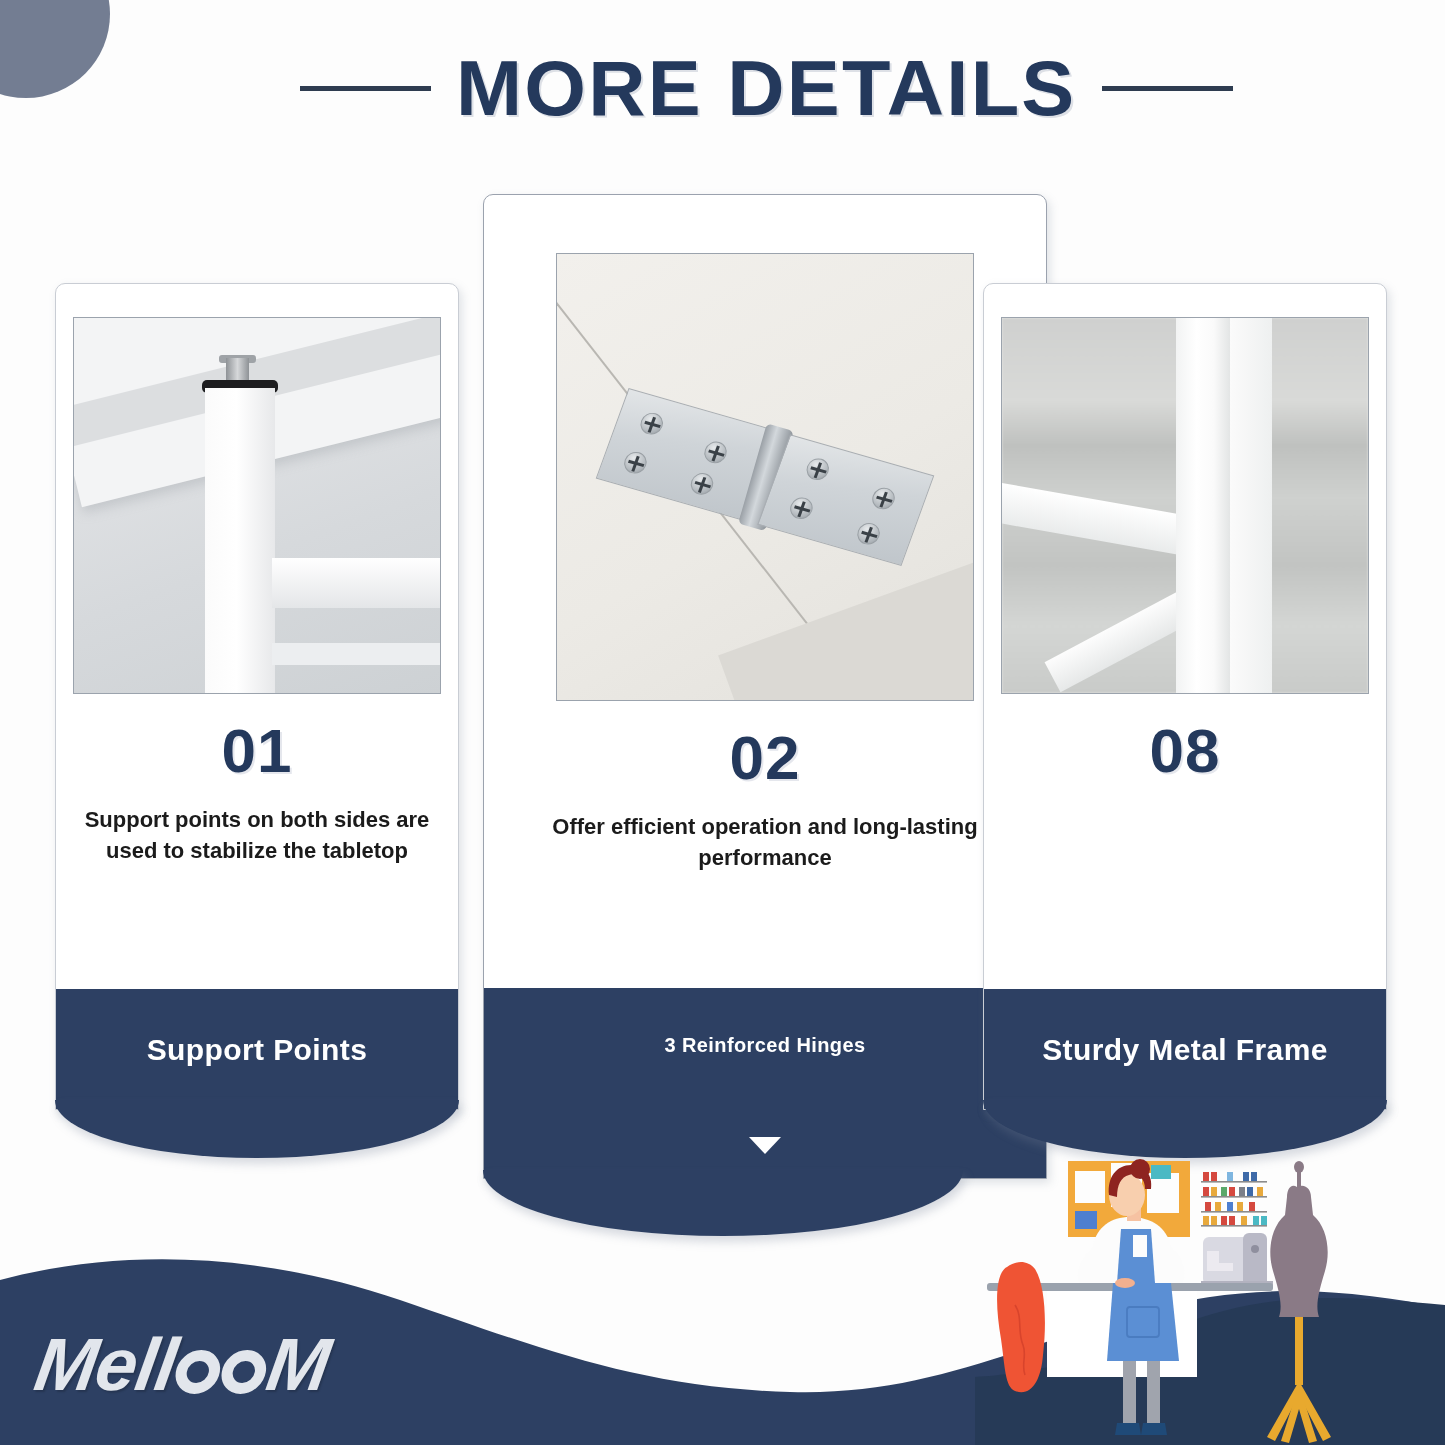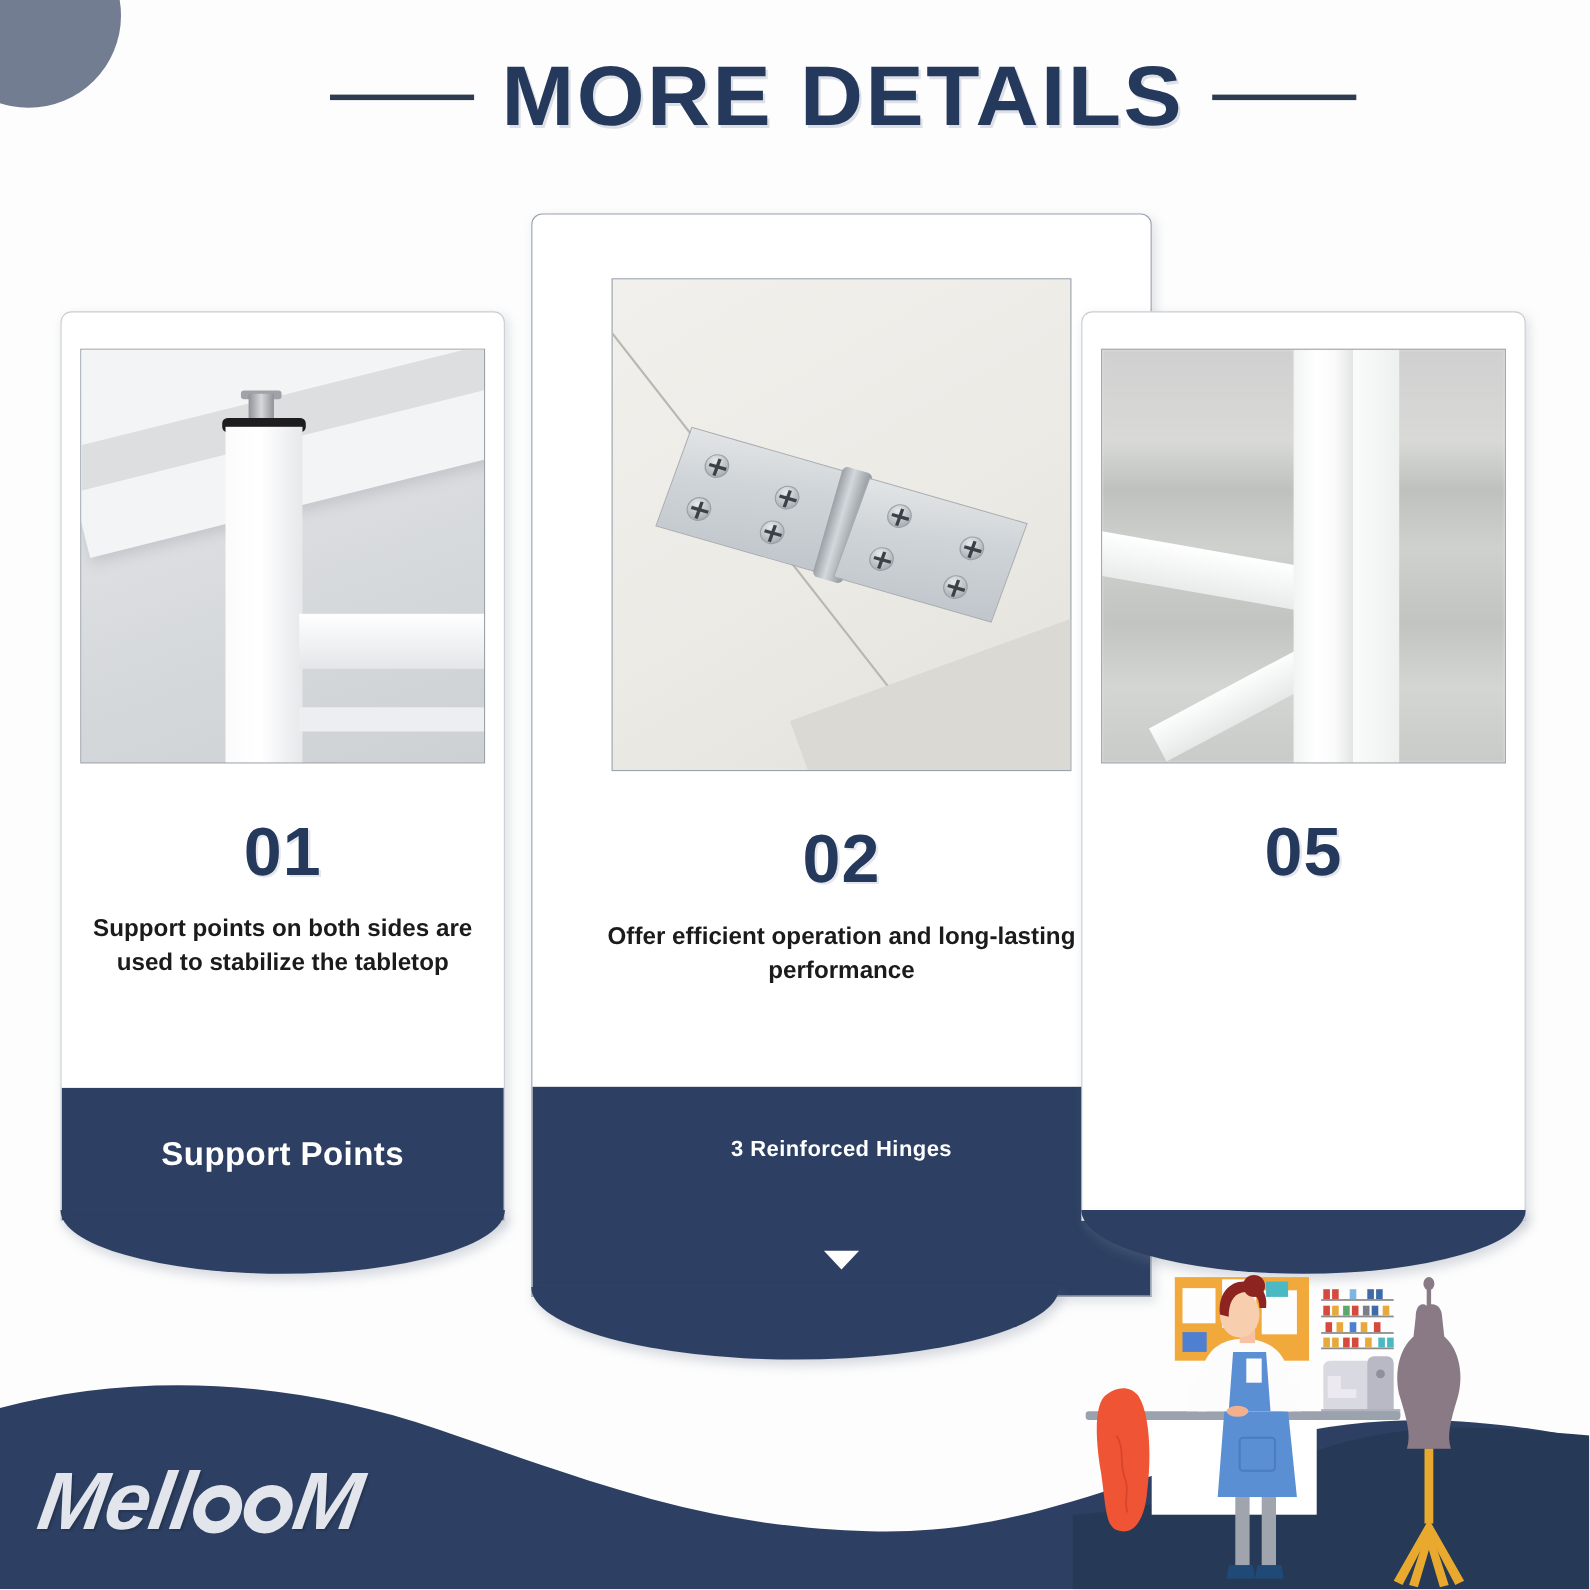--- a/index.html
+++ b/index.html
@@ -55,21 +55,20 @@
   
   .card {
     position: absolute;
     background: #ffffff;
     border: 1px solid #c9cdd4;
     border-radius: 10px 10px 0 0;
     box-shadow: 3px 4px 10px rgba(120,130,150,0.22);
     overflow: hidden;
     display: flex;
     flex-direction: column;
-    gap: 24px;
   }
   .card.c1 { left: 55px;  top: 283px; width: 404px; height: 827px; }
   .card.c2 { left: 483px; top: 194px; width: 564px; height: 985px; border-color: #9ba2ae; }
   .card.c3 { left: 983px; top: 283px; width: 404px; height: 827px; }
 
   
   .photo {
     position: relative;
     border: 1px solid #9ba3ad;
     background: #e6e7e4;
@@ -359,21 +358,24 @@
 
   <div class="card c3">
     <div class="photo">
       <div class="p3-bg"></div>
       <div class="p3-brace"></div>
       <div class="p3-brace2"></div>
       <div class="p3-post"></div>
       <div class="p3-post2"></div>
     </div>
     <div class="card-body">
-      <div class="card-num">05</div>
+      <div class="card-num">08</div>
+    </div>
+    <div class="card-footer">
+      <div class="footer-label">Sturdy Metal Frame</div>
     </div>
   </div>
   <div class="footer-bulge bulge3"></div>
 
   <svg class="wave" viewBox="0 0 1445 215" preserveAspectRatio="none">
     <path d="M0,50 C120,18 260,22 400,70 C540,118 640,158 790,162
              C920,166 1010,120 1140,82 C1260,48 1360,62 1445,78
              L1445,215 L0,215 Z" fill="#2d4063"></path>
   </svg>
 

